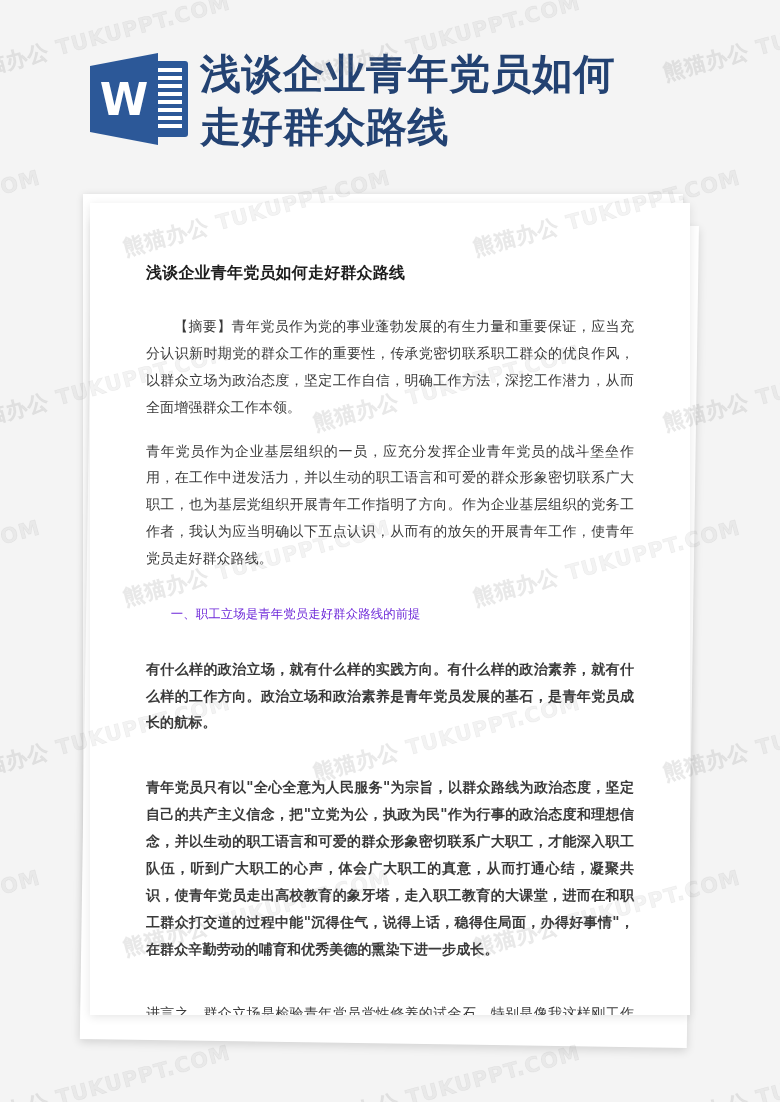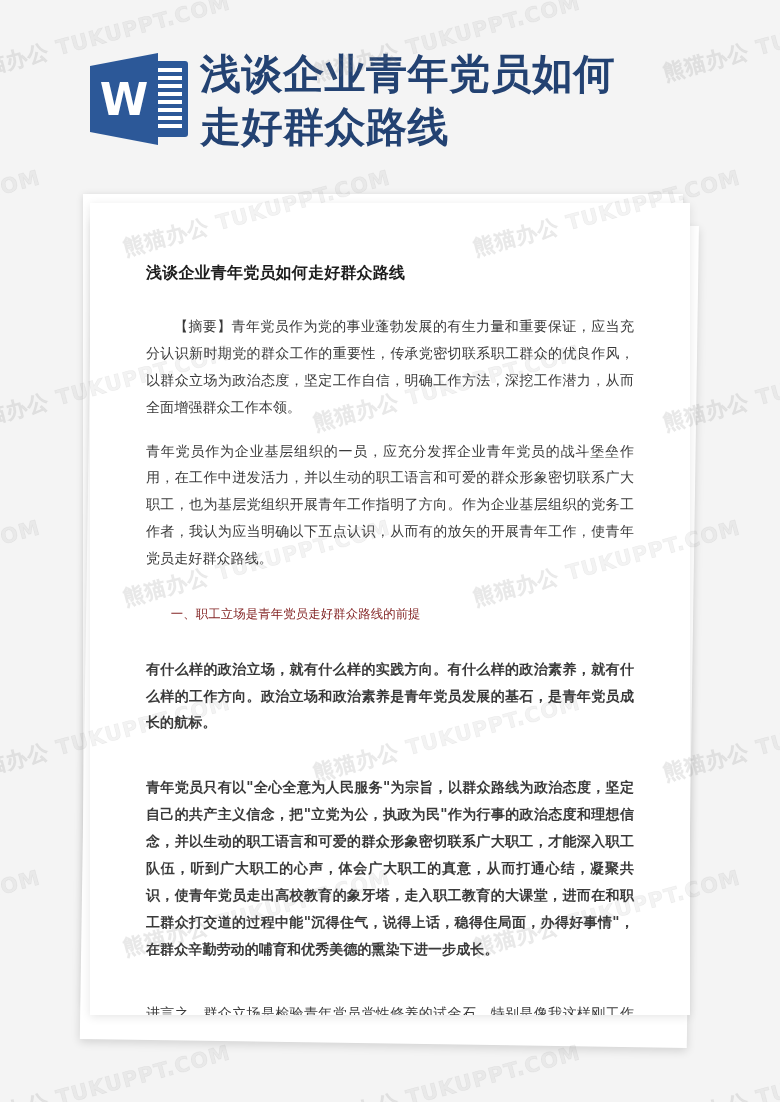--- a/index.html
+++ b/index.html
@@ -143,21 +143,21 @@
     letter-spacing: 0.1px;
   }
   .para.indent { text-indent: 2em; }
   .para.gap-lg { margin-bottom: 30px; }
   .para.gap-xl { margin-bottom: 38px; font-weight: bold; }
 
   .heading {
     font-family: "DejaVu Serif", "Liberation Serif", serif;
     font-size: 12.4px;
     line-height: 1.92;
-    color: #7f1d1d;
+    color: #6d28d9;
     text-indent: 2em;
     margin-bottom: 30px;
     letter-spacing: 0.1px;
   }
 </style>
 </head>
 <body>
 
 <div class="header">
 

